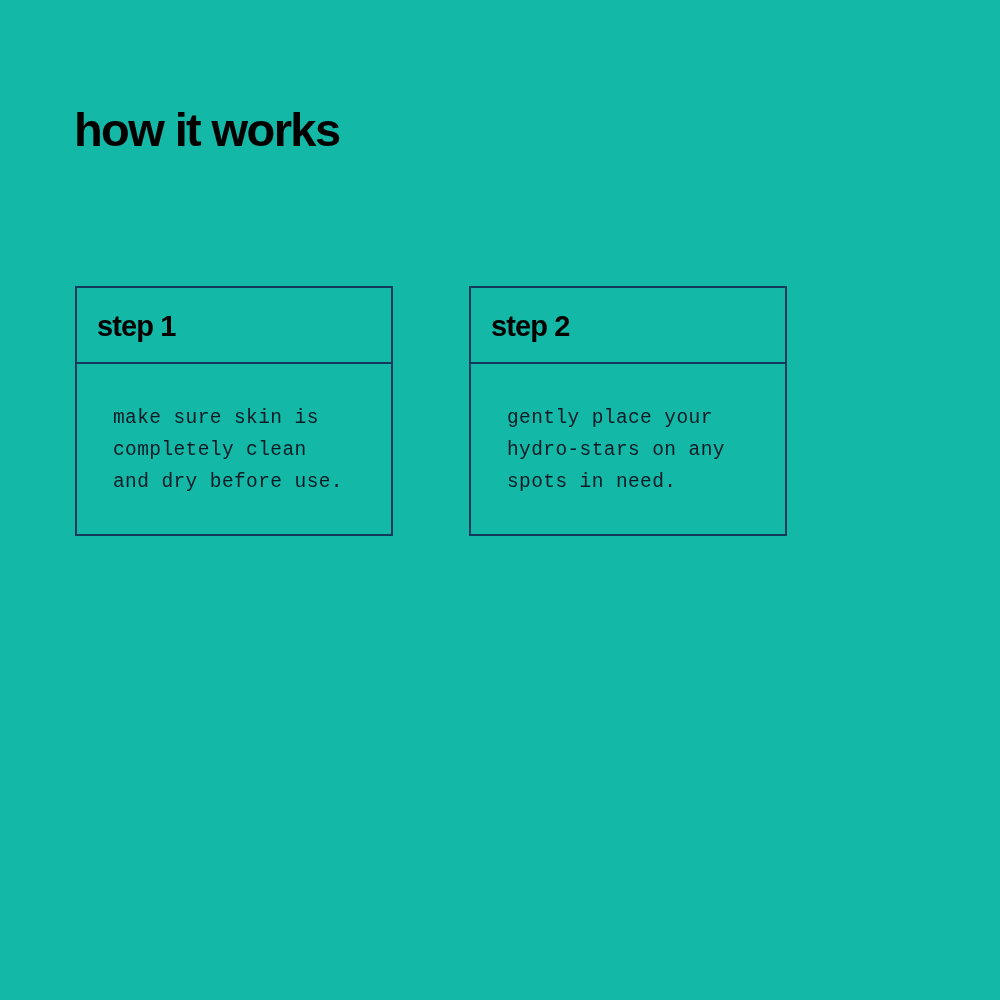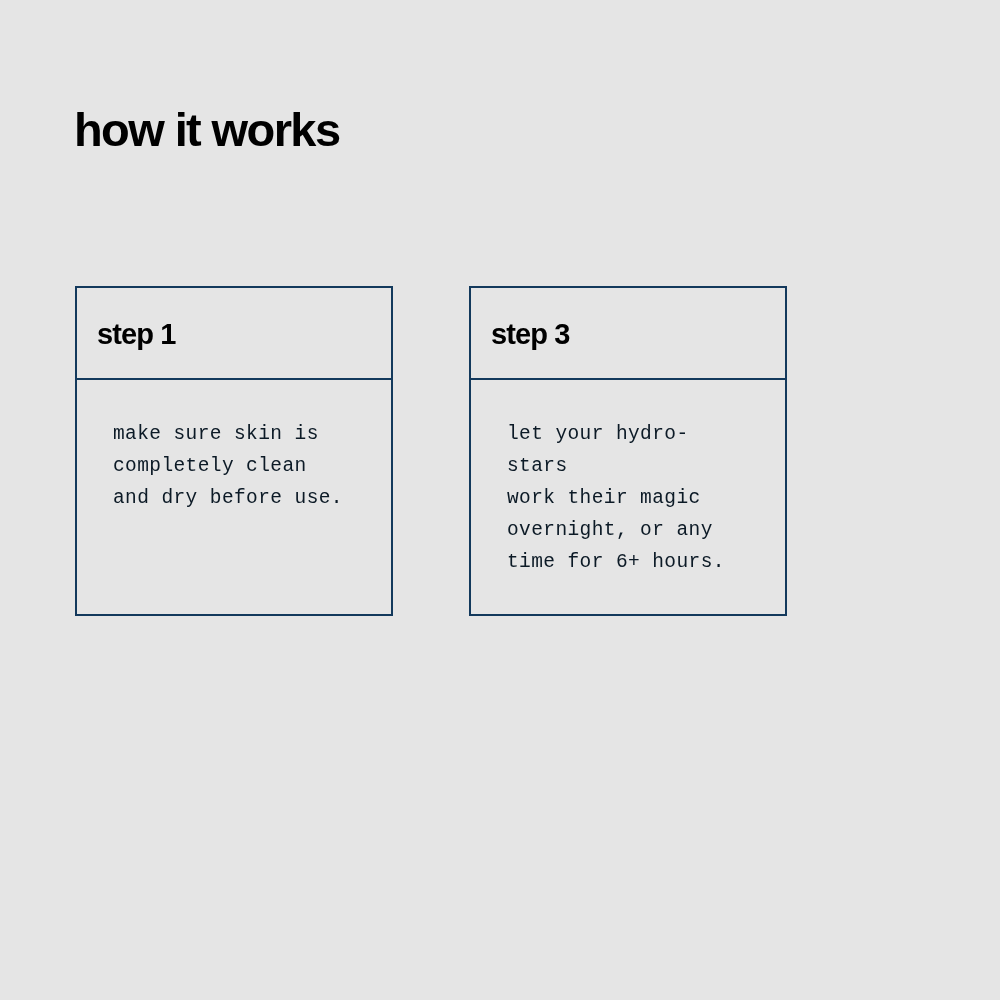--- a/index.html
+++ b/index.html
@@ -10,21 +10,21 @@
     width: 1000px;
     height: 1000px;
     background: #03bcfb;
     font-family: "Liberation Sans", sans-serif;
     overflow: hidden;
     position: relative;
   }
   .page {
     position: absolute;
     inset: 0;
-    background: #e5e5e5;
+    background: #14b8a6;
   }
 
   .page-title {
     position: absolute;
     left: 74px;
     top: 101px;
     font-family: "Liberation Sans", sans-serif;
     font-weight: 700;
     font-size: 47px;
     line-height: 58px;
@@ -50,21 +50,21 @@
     background: transparent;
     box-sizing: border-box;
     display: flex;
     flex-direction: column;
   }
 
   .step-card-header {
     border-bottom: 2px solid #13395c;
     box-sizing: border-box;
     padding: 14px 20px 12px 20px;
-    height: 92px;
+    height: 76px;
     display: flex;
     align-items: center;
   }
   .step-card-title {
     font-family: "Liberation Sans", sans-serif;
     font-weight: 700;
     font-size: 29px;
     letter-spacing: -0.9px;
     color: #000000;
     line-height: 34px;
@@ -102,28 +102,27 @@
       <div class="step-card-header">
         <span class="step-card-title">step 1</span>
       </div>
       <div class="step-card-body">
         <p class="step-card-text">make sure skin is
 completely clean
 and dry before use.</p>
       </div>
     </div>
 
-
-    <div class="step-card r2">
+    <div class="step-card r1">
       <div class="step-card-header">
-        <span class="step-card-title">step 3</span>
+        <span class="step-card-title">step 2</span>
       </div>
       <div class="step-card-body">
-        <p class="step-card-text">let your hydro-stars
-work their magic
-overnight, or any
-time for 6+ hours.</p>
+        <p class="step-card-text">gently place your
+hydro-stars on any
+spots in need.</p>
       </div>
     </div>
+
 
 
   </div>
 </div>
 
 </body></html>

